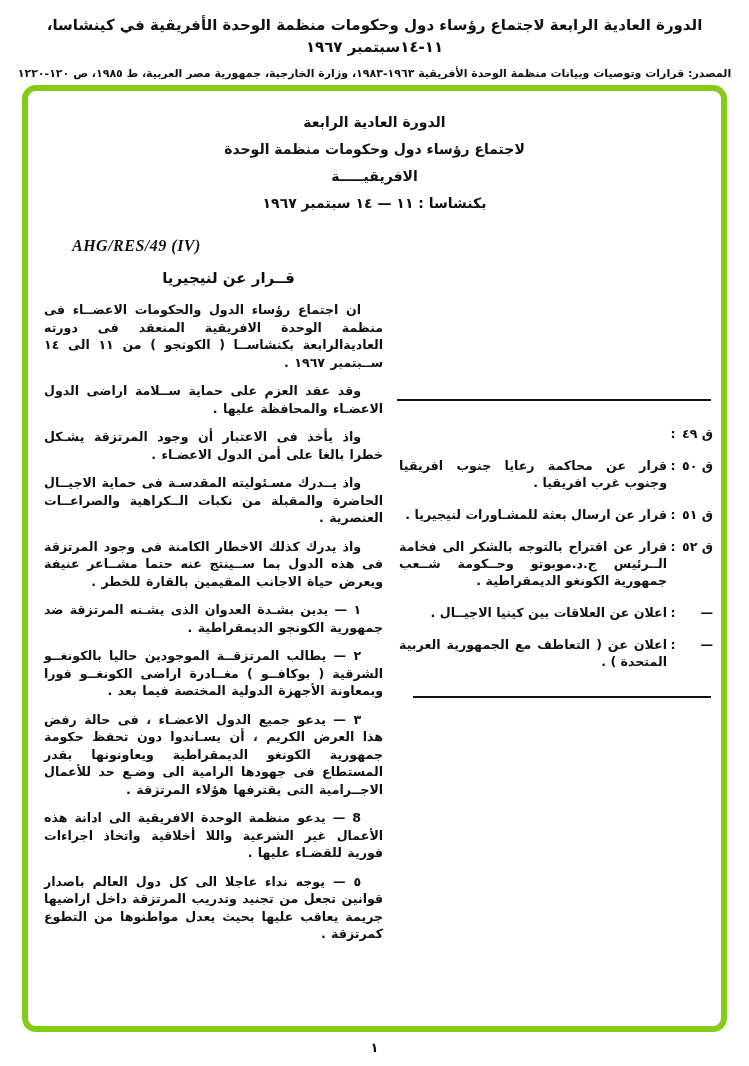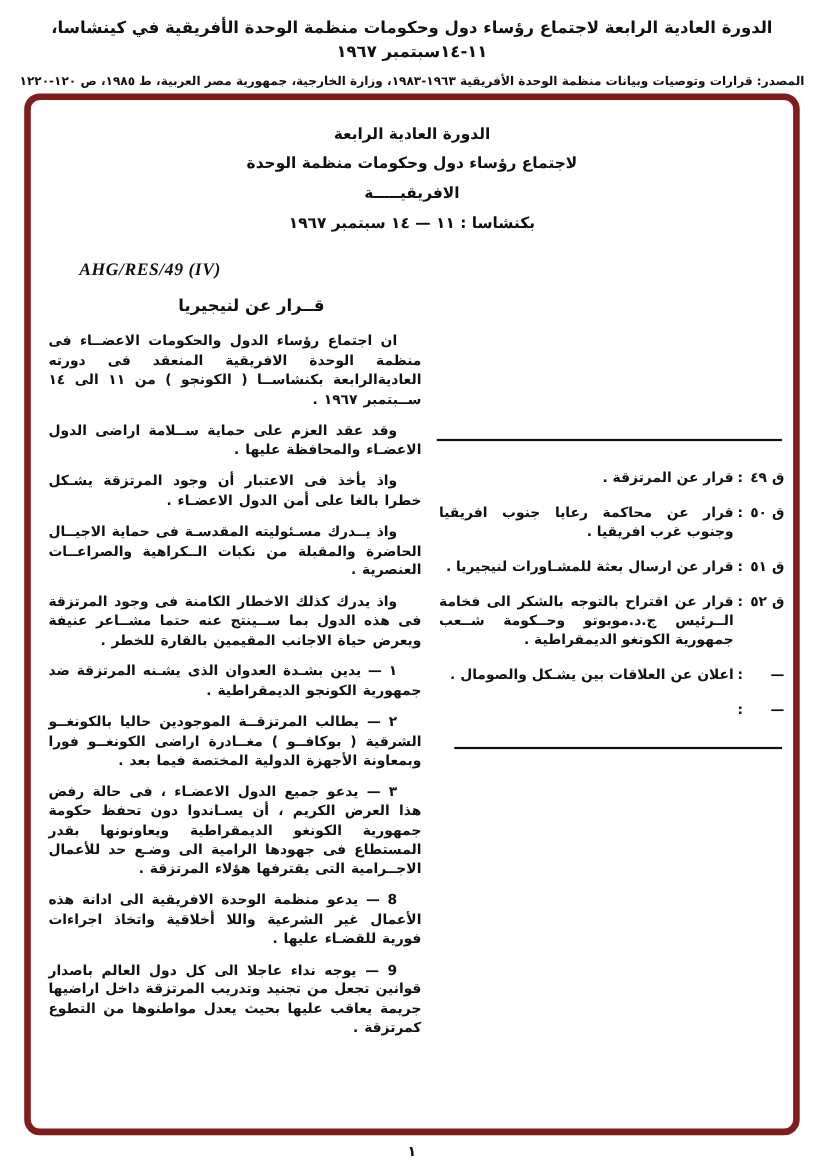--- a/index.html
+++ b/index.html
@@ -37,21 +37,21 @@
     font-weight: 700;
     line-height: 16px;
   }
   
   .green-box {
     position: absolute;
     left: 22px;
     top: 85px;
     width: 693px;
     height: 935px;
-    border: 6px solid #7f1d1d;
+    border: 6px solid #84cc16;
     border-radius: 14px;
     background: #ffffff;
   }
   
   .box-header {
     margin-top: 18px;
     direction: rtl;
     text-align: center;
     font-weight: 700;
     font-size: 14px;
@@ -175,30 +175,29 @@
         <div class="res-title">قــرار عن لنيجيريا</div>
         <p class="para">ان اجتماع رؤساء الدول والحكومات الاعضــاء فى منظمة الوحدة الافريقية المنعقد فى دورته العاديةالرابعة بكنشاســا ( الكونجو ) من ١١ الى ١٤ ســبتمبر ١٩٦٧ .</p>
         <p class="para">وقد عقد العزم على حماية ســلامة اراضى الدول الاعضـاء والمحافظة عليها .</p>
         <p class="para">واذ يأخذ فى الاعتبار أن وجود المرتزقة يشـكل خطرا بالغا على أمن الدول الاعضـاء .</p>
         <p class="para">واذ يــدرك مسـئوليته المقدسـة فى حماية الاجيــال الحاضرة والمقبلة من نكبات الــكراهية والصراعــات العنصرية .</p>
         <p class="para">واذ يدرك كذلك الاخطار الكامنة فى وجود المرتزقة فى هذه الدول بما ســينتج عنه حتما مشــاعر عنيفة ويعرض حياة الاجانب المقيمين بالقارة للخطر .</p>
         <p class="para">١ — يدين بشـدة العدوان الذى يشـنه المرتزقة ضد جمهورية الكونجو الديمقراطية .</p>
         <p class="para">٢ — يطالب المرتزقــة الموجودين حاليا بالكونغــو الشرقية ( بوكافــو ) مغــادرة اراضى الكونغــو فورا وبمعاونة الأجهزة الدولية المختصة فيما بعد .</p>
         <p class="para">٣ — يدعو جميع الدول الاعضـاء ، فى حالة رفض هذا العرض الكريم ، أن يسـاندوا دون تحفظ حكومة جمهورية الكونغو الديمقراطية ويعاونونها بقدر المستطاع فى جهودها الرامية الى وضـع حد للأعمال الاجــرامية التى يقترفها هؤلاء المرتزقة .</p>
         <p class="para">8 — يدعو منظمة الوحدة الافريقية الى ادانة هذه الأعمال غير الشرعية واللا أخلاقية واتخاذ اجراءات فورية للقضـاء عليها .</p>
-        <p class="para">9 — يوجه نداء عاجلا الى كل دول العالم باصدار قوانين تجعل من تجنيد وتدريب المرتزقة داخل اراضيها جريمة يعاقب عليها بحيث يعدل مواطنوها من التطوع كمرتزقة .</p>
+        <p class="para">٥ — يوجه نداء عاجلا الى كل دول العالم باصدار قوانين تجعل من تجنيد وتدريب المرتزقة داخل اراضيها جريمة يعاقب عليها بحيث يعدل مواطنوها من التطوع كمرتزقة .</p>
       </div>
 
       <div class="side-col">
         <div class="rule rule-top"></div>
 
         <div class="ref-item">
           <span class="ref-num">ق ٤٩</span>
           <span class="ref-colon">:</span>
-          <span class="ref-text">قرار عن المرتزقة .</span>
         </div>
 
         <div class="ref-item">
           <span class="ref-num">ق ٥٠</span>
           <span class="ref-colon">:</span>
           <span class="ref-text">قرار عن محاكمة رعايا جنوب افريقيا وجنوب غرب افريقيا .</span>
         </div>
 
         <div class="ref-item">
           <span class="ref-num">ق ٥١</span>
@@ -208,26 +207,27 @@
 
         <div class="ref-item">
           <span class="ref-num">ق ٥٢</span>
           <span class="ref-colon">:</span>
           <span class="ref-text">قرار عن اقتراح بالتوجه بالشكر الى فخامة الــرئيس ج.د.موبوتو وحــكومة شــعب جمهورية الكونغو الديمقراطية .</span>
         </div>
 
         <div class="ref-item">
           <span class="ref-num">—</span>
           <span class="ref-colon">:</span>
-          <span class="ref-text">اعلان عن العلاقات بين يشـكل والصومال .</span>
+          <span class="ref-text">اعلان عن العلاقات بين كينيا الاجيــال .</span>
         </div>
 
         <div class="ref-item">
           <span class="ref-num">—</span>
           <span class="ref-colon">:</span>
+          <span class="ref-text">اعلان عن ( التعاطف مع الجمهورية العربية المتحدة ) .</span>
         </div>
 
         <div class="rule rule-bottom"></div>
       </div>
 
     </div>
   </div>
 
   <div class="page-number">١</div>
 

